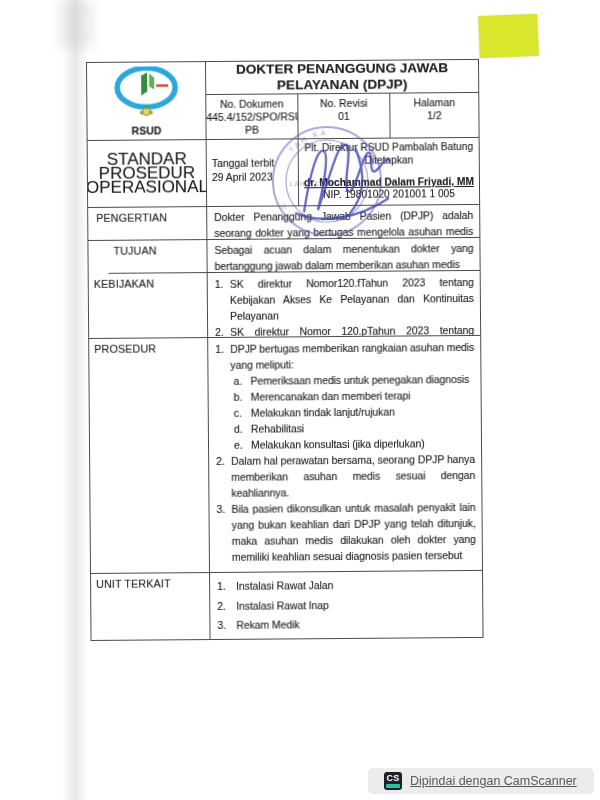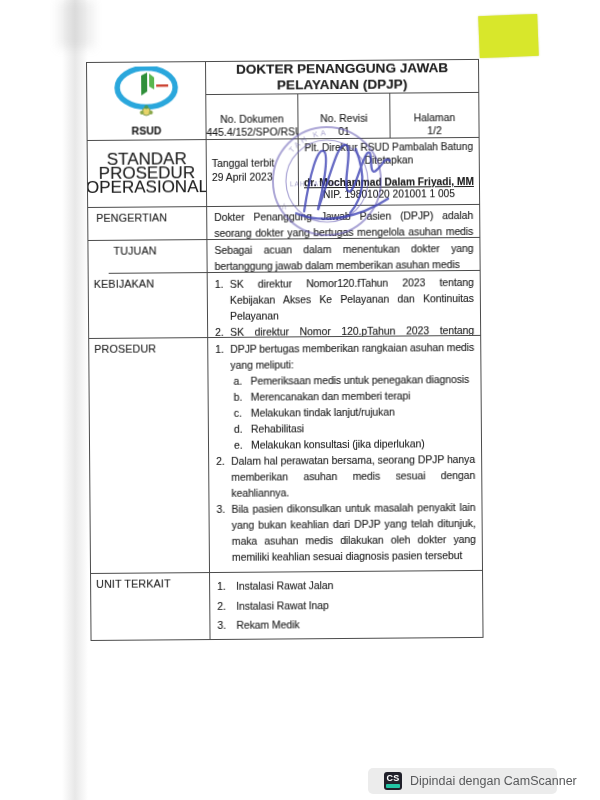--- a/index.html
+++ b/index.html
@@ -17,21 +17,21 @@
     grid-template-rows:33px 45px 67px 33px 33px 65px 235px 66px;
     border:1.6px solid #4b4b4b;transform:rotate(-0.45deg);transform-origin:top left;
     filter:blur(.2px);text-shadow:0 0 .4px rgba(30,30,30,.35);}
   .cell{border-right:1.2px solid #4b4b4b;border-bottom:1.2px solid #4b4b4b;overflow:hidden;box-sizing:border-box;}
   .no-br{border-right:none;} .no-bb{border-bottom:none;}
 
   .logo-cell{grid-column:1;grid-row:1/3;text-align:center;padding-top:4px;}
   .org-name{font-weight:bold;font-size:10.5px;line-height:13px;margin-top:2px;}
   .title-cell{grid-column:2/5;grid-row:1;display:flex;align-items:center;justify-content:center;
     text-align:center;font-weight:bold;font-size:13.6px;line-height:16px;padding:0 6px;}
-  .doc-field{text-align:center;font-size:10.4px;line-height:13px;padding-top:18px;}
+  .doc-field{text-align:center;font-size:10.4px;line-height:13px;padding-top:3px;}
   .doc-field .lbl{display:block;}
   .doc-field .val{display:block;}
   .standar-cell{grid-column:1;grid-row:3;display:flex;align-items:center;justify-content:center;
     text-align:center;font-size:17px;line-height:14px;padding:12px 14px;}
   .tanggal-cell{grid-column:2;grid-row:3;font-size:10.4px;line-height:14px;padding:17px 5px;}
   .ditetapkan-cell{grid-column:3/5;grid-row:3;text-align:center;font-size:10.2px;line-height:12.5px;
     display:flex;flex-direction:column;padding:3px 2px 4px 2px;}
   .signer-name{font-weight:bold;text-decoration:underline;margin-top:auto;}
   .signer-nip{line-height:12px;}
 
@@ -45,28 +45,28 @@
   .kebijakan-cell .li{line-height:16px;}
   .prosedur-cell .li{line-height:16px;}
   .sub{margin-left:18px;}
   .sub .num{width:17px;}
   .unit-cell{padding-top:4px;}
   .unit-cell .li{line-height:19.5px;}
   .unit-cell .num{width:19px;}
 
   .stamp-sign{position:absolute;left:150px;top:52px;width:220px;height:180px;pointer-events:none;}
 
-  .footer-bar{position:absolute;left:368px;top:768px;width:189px;height:26px;background:#ececec;
+  .footer-bar{position:absolute;left:368px;top:768px;width:226px;height:26px;background:#ececec;
     border-radius:5px;display:flex;align-items:center;padding-left:16px;box-sizing:border-box;}
   .cs-logo{position:relative;width:18px;height:18px;background:#20202a;border-radius:3px;flex:none;}
   .cs-logo span{position:absolute;left:0;right:0;top:1px;text-align:center;color:#fff;
     font-weight:bold;font-size:9px;letter-spacing:.3px;}
   .cs-logo::after{content:"";position:absolute;left:2px;right:2px;bottom:2px;height:4px;
     background:#22c4a4;border-radius:1px;}
-  .footer-text{color:#58595b;font-size:12.5px;margin-left:8px;white-space:nowrap;}
+  .footer-text{color:#58595b;font-size:12.5px;margin-left:8px;white-space:nowrap;text-decoration:underline;}
 </style>
 </head>
 <body>
 
 <div class="paper">
   <div class="scan-band"></div>
   <div class="corner-shade"></div>
   <div class="sticky-note"></div>
 
   <div class="sop-table">

